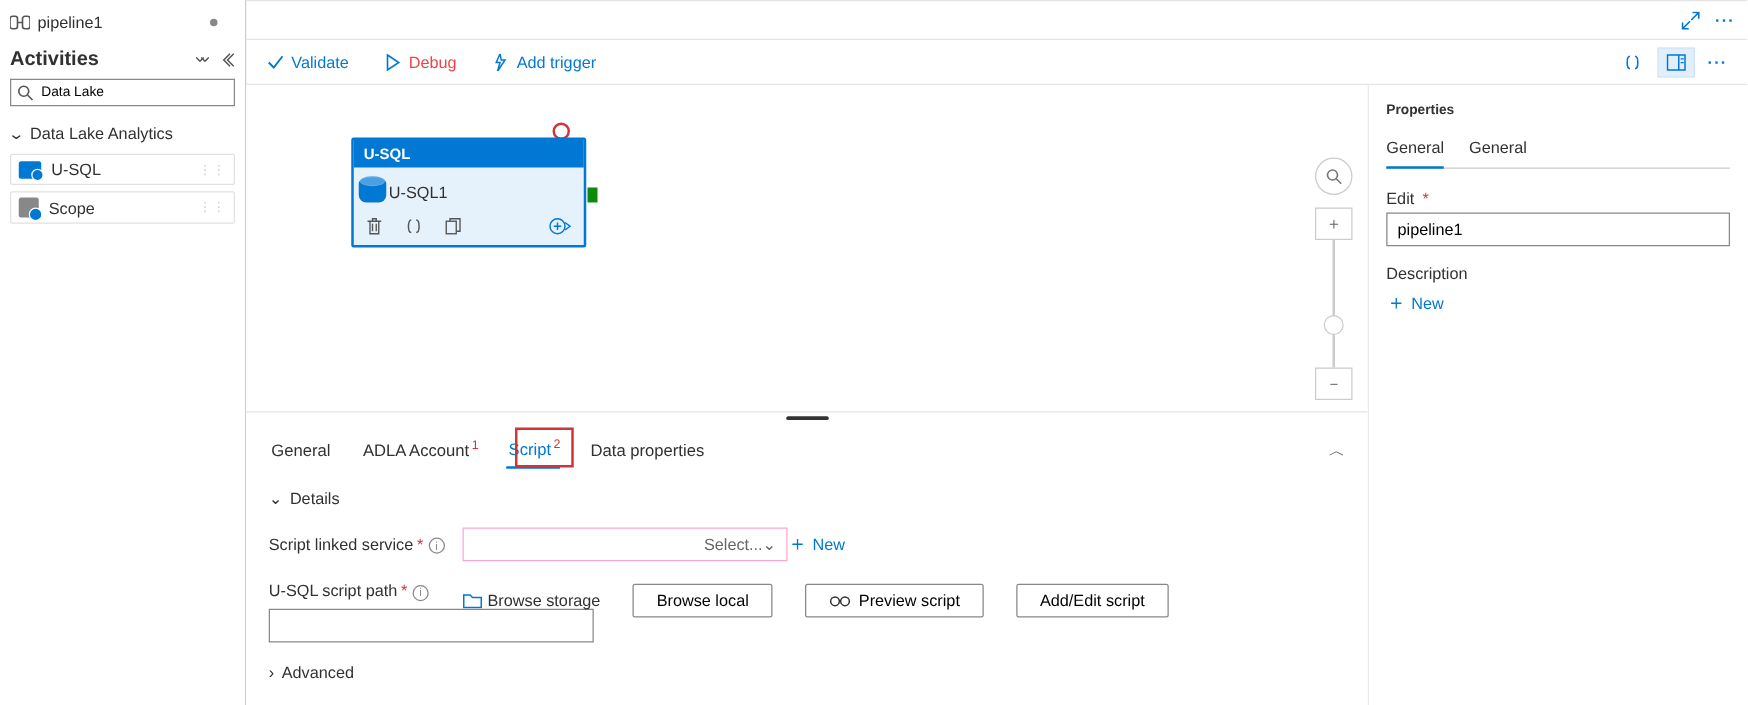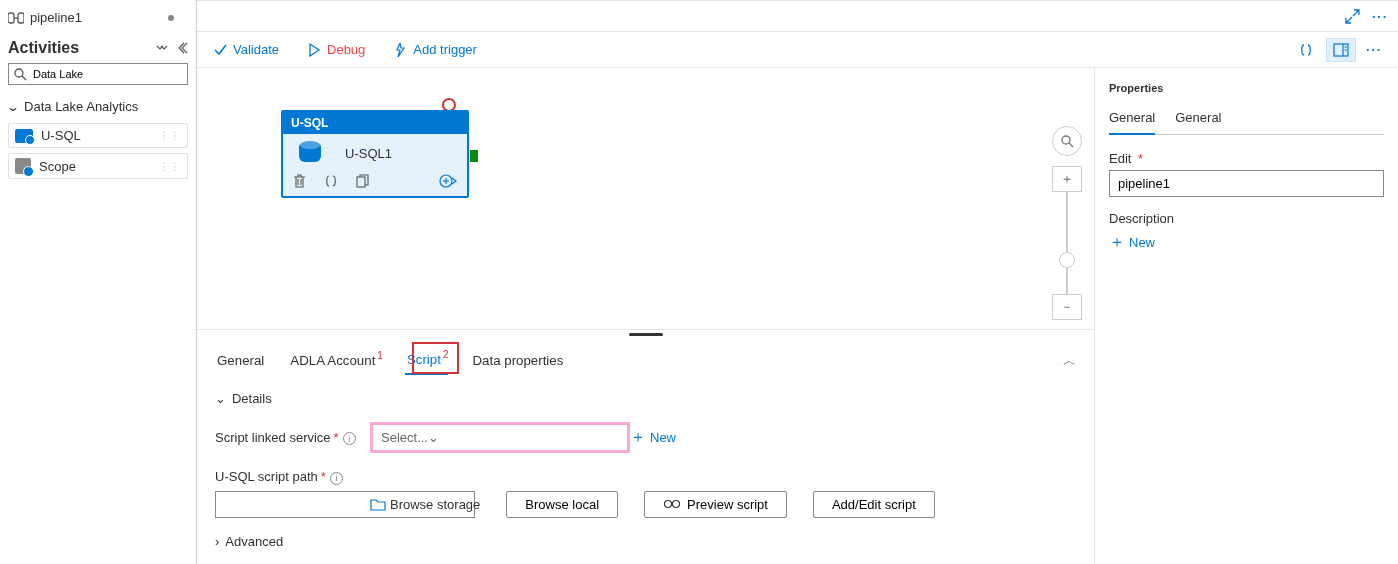--- a/index.html
+++ b/index.html
@@ -29,21 +29,21 @@
   .topbar { height:31px; border-bottom:1px solid #e5e5e5; display:flex; align-items:center; justify-content:flex-end; padding:0 10px; gap:12px; color:#0078d4;}
   .actionbar { height:36px; border-bottom:1px solid #e5e5e5; display:flex; align-items:center; padding:0 12px; gap:20px;}
   .actionbar .right { margin-left:auto; display:flex; align-items:center; gap:6px;}
   .actbtn { display:flex; align-items:center; gap:6px; color:#0078d4; cursor:pointer; padding:2px 4px;}
   .actbtn.dbg { color:#ef4444;}
   .actbtn .ic { width:14px; height:14px; }
   .canvas-wrap { position:relative; flex:1 1 auto; display:flex;}
   .canvas { flex:1; position:relative; background:#fff;}
   .node { position:absolute; left:84px; top:42px; width:188px; border:2px solid #0078d4; background:#e6f2fb; border-radius:2px; }
   .node-head { background:#0078d4; color:#fff; font-size:12px; font-weight:600; padding:4px 8px;}
-  .node-body { display:flex; align-items:center; gap:24px; padding:10px 16px 6px;}
+  .node-body { display:flex; align-items:center; gap:2px; padding:10px 4px 6px;}
   .node-body .cy { width:22px; height:18px; background:#0078d4; border-radius:3px 3px 6px 6px; position:relative;}
   .node-body .cy::before{content:"";position:absolute;top:-3px;left:1px;right:1px;height:6px;border:1px solid #5aa9e6;border-radius:50%;background:#4aa0e0;}
   .node-foot { display:flex; align-items:center; gap:18px; padding:6px 10px 8px; color:#555;}
   .node-foot .sp{margin-left:auto;}
   .breakpt { position:absolute; left:245px; top:30px; width:14px; height:14px; border:2px solid #d13438; border-radius:50%; background:#fff;}
   .conn { position:absolute; left:273px; top:82px; width:8px; height:12px; background:#0b8a0b;}
 
   .zoomctrl { position:absolute; right:12px; top:58px; width:30px; display:flex; flex-direction:column; align-items:center;}
   .zoomctrl .sbtn{ width:30px;height:30px;border:1px solid #ccc;border-radius:50%;display:flex;align-items:center;justify-content:center;margin-bottom:10px;color:#666;background:#fff;}
   .zoomctrl .plus, .zoomctrl .minus{width:30px;height:26px;border:1px solid #ccc;display:flex;align-items:center;justify-content:center;color:#666;background:#fff;}
@@ -57,21 +57,21 @@
   .tabs2 .tab.sel { border-bottom:2px solid #0078d4; color:#0078d4; font-weight:400;}
   .tabs2 .sup { color:#d13438; font-size:10px; position:relative; top:-6px; left:2px;}
   .tabs2 .coll2 { margin-left:auto; font-size:13px; color:#555; cursor:pointer;}
   .scriptbox { position:absolute; border:2px solid #d13438; pointer-events:none; left:197px; top:-4px; width:47px; height:32px;}
   .section { margin-top:16px;}
   .sechead { display:flex; align-items:center; gap:6px; font-size:13px; cursor:pointer;}
   .fieldrow { display:flex; align-items:center; margin-top:16px;}
   .fieldrow label { width:155px; font-size:13px;}
   .req { color:#d13438; margin-left:3px;}
   .info { display:inline-flex; align-items:center; justify-content:center; width:13px;height:13px;border:1px solid #888;border-radius:50%;font-size:9px;color:#888;margin-left:4px;}
-  .select { width:260px; border:3px solid #f9a8d4; padding:5px 8px; display:flex; justify-content:flex-start; color:#666; cursor:pointer;}
+  .select { width:260px; border:1px solid #f9a8d4; padding:5px 8px; display:flex; justify-content:flex-end; color:#666; cursor:pointer;}
   .linkbtn { color:#0078d4; display:flex; align-items:center; gap:4px; cursor:pointer;}
   .txtin { width:260px; border:1px solid #8a8886; padding:5px 8px;}
   .btn { border:1px solid #8a8886; padding:5px 18px; font-size:13px; background:#fff; border-radius:2px; cursor:pointer; display:flex; align-items:center; gap:6px;}
   .folder-ic{color:#0078d4;}
 
   .proppane { width:304px; border-left:1px solid #e5e5e5; padding:14px 14px 0; overflow:auto;}
   .proppane h3 { margin:0 0 14px; font-size:11px; font-weight:600;}
   .ptabs { display:flex; gap:20px; border-bottom:1px solid #ccc; margin-bottom:16px;}
   .ptabs .pt { padding:2px 0 8px; cursor:pointer;}
   .ptabs .pt.sel { border-bottom:2px solid #0078d4; margin-bottom:-1px;}
@@ -257,21 +257,21 @@
               <label><span>Script linked service</span><span class="req">*</span><span class="info">i</span></label>
               <div class="select">
                   <span>Select...</span>
                   <span>⌄</span>
                 </div>
               <div class="linkbtn">
                   <span style="font-size:16px;">＋</span>
                   <span>New</span>
                 </div>
             </div>
-            <div class="fieldrow" style="align-items:flex-end;">
+            <div class="fieldrow" style="align-items:flex-start;">
               <label style="padding-top:0;"><span>U-SQL script path</span><span class="req">*</span><span class="info">i</span><br>
                 <input class="txtin" type="text" style="margin-top: 6px;">
               </label>
               <div style="display:flex;gap:26px;align-items:center;padding-top:2px;">
                 <div class="linkbtn" style="color:#323130;">
                   <span class="folder-ic">
                       <svg width="16" height="13" viewBox="0 0 16 13">
                         <path d="M1 2 L6 2 L8 4 L15 4 L15 12 L1 12 Z" fill="none" stroke="#0078d4" stroke-width="1.2"></path>
                       </svg>
                     </span>

